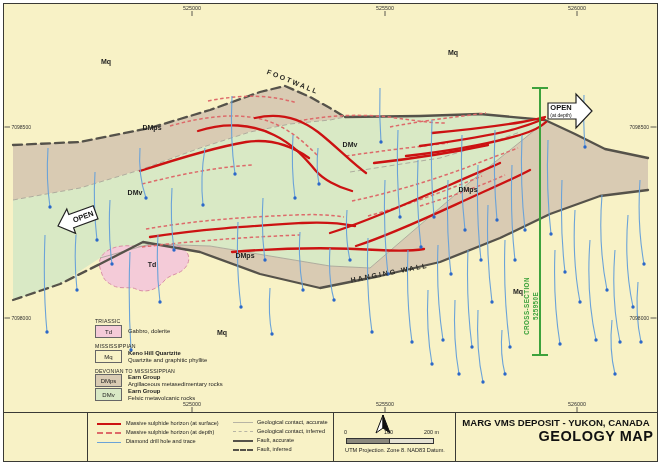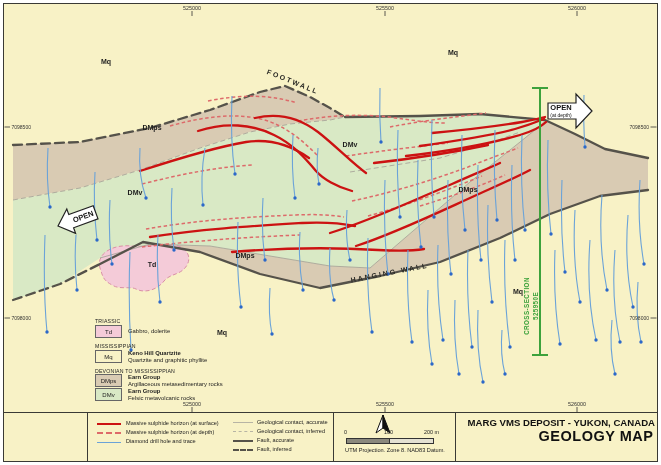--- a/index.html
+++ b/index.html
@@ -18,21 +18,21 @@
   .sym-grey-thin{border-top:1px solid #b7b4a4;width:20px;}
   .sym-grey-dashed{border-top:1px dashed #b7b4a4;width:20px;}
   .sym-dark-solid{border-top:2.6px solid #55524a;width:20px;}
   .sym-dark-dashed{border-top:2.6px dashed #55524a;width:20px;}
   .era{font-size:5.2px;color:#222;letter-spacing:.2px;white-space:nowrap;}
   .swatch{position:absolute;width:25px;height:11px;border:0.9px solid #666;
           display:flex;align-items:center;justify-content:center;
           font-size:6px;color:#222;}
   .unit-name{font-size:5.9px;font-weight:bold;color:#1d1d1d;line-height:6.5px;white-space:nowrap;}
   .unit-desc{font-size:5.9px;color:#1d1d1d;line-height:6.5px;white-space:nowrap;}
-  .title1{font-size:9.6px;font-weight:bold;color:#111;text-align:right;white-space:nowrap;}
+  .title1{font-size:9.6px;font-weight:bold;color:#111;text-align:center;white-space:nowrap;}
   .title2{font-size:14.5px;font-weight:bold;color:#111;text-align:center;letter-spacing:.5px;white-space:nowrap;margin-left:40px;}
   .scale-num{font-size:5.4px;color:#222;position:absolute;white-space:nowrap;}
   .utm{font-size:5.6px;color:#222;text-align:center;white-space:nowrap;}
   .bar-seg{position:absolute;height:3.5px;border:0.8px solid #333;}
 </style>
 </head>
 <body>
 
 <div class="page">
   <div class="inner"></div>

